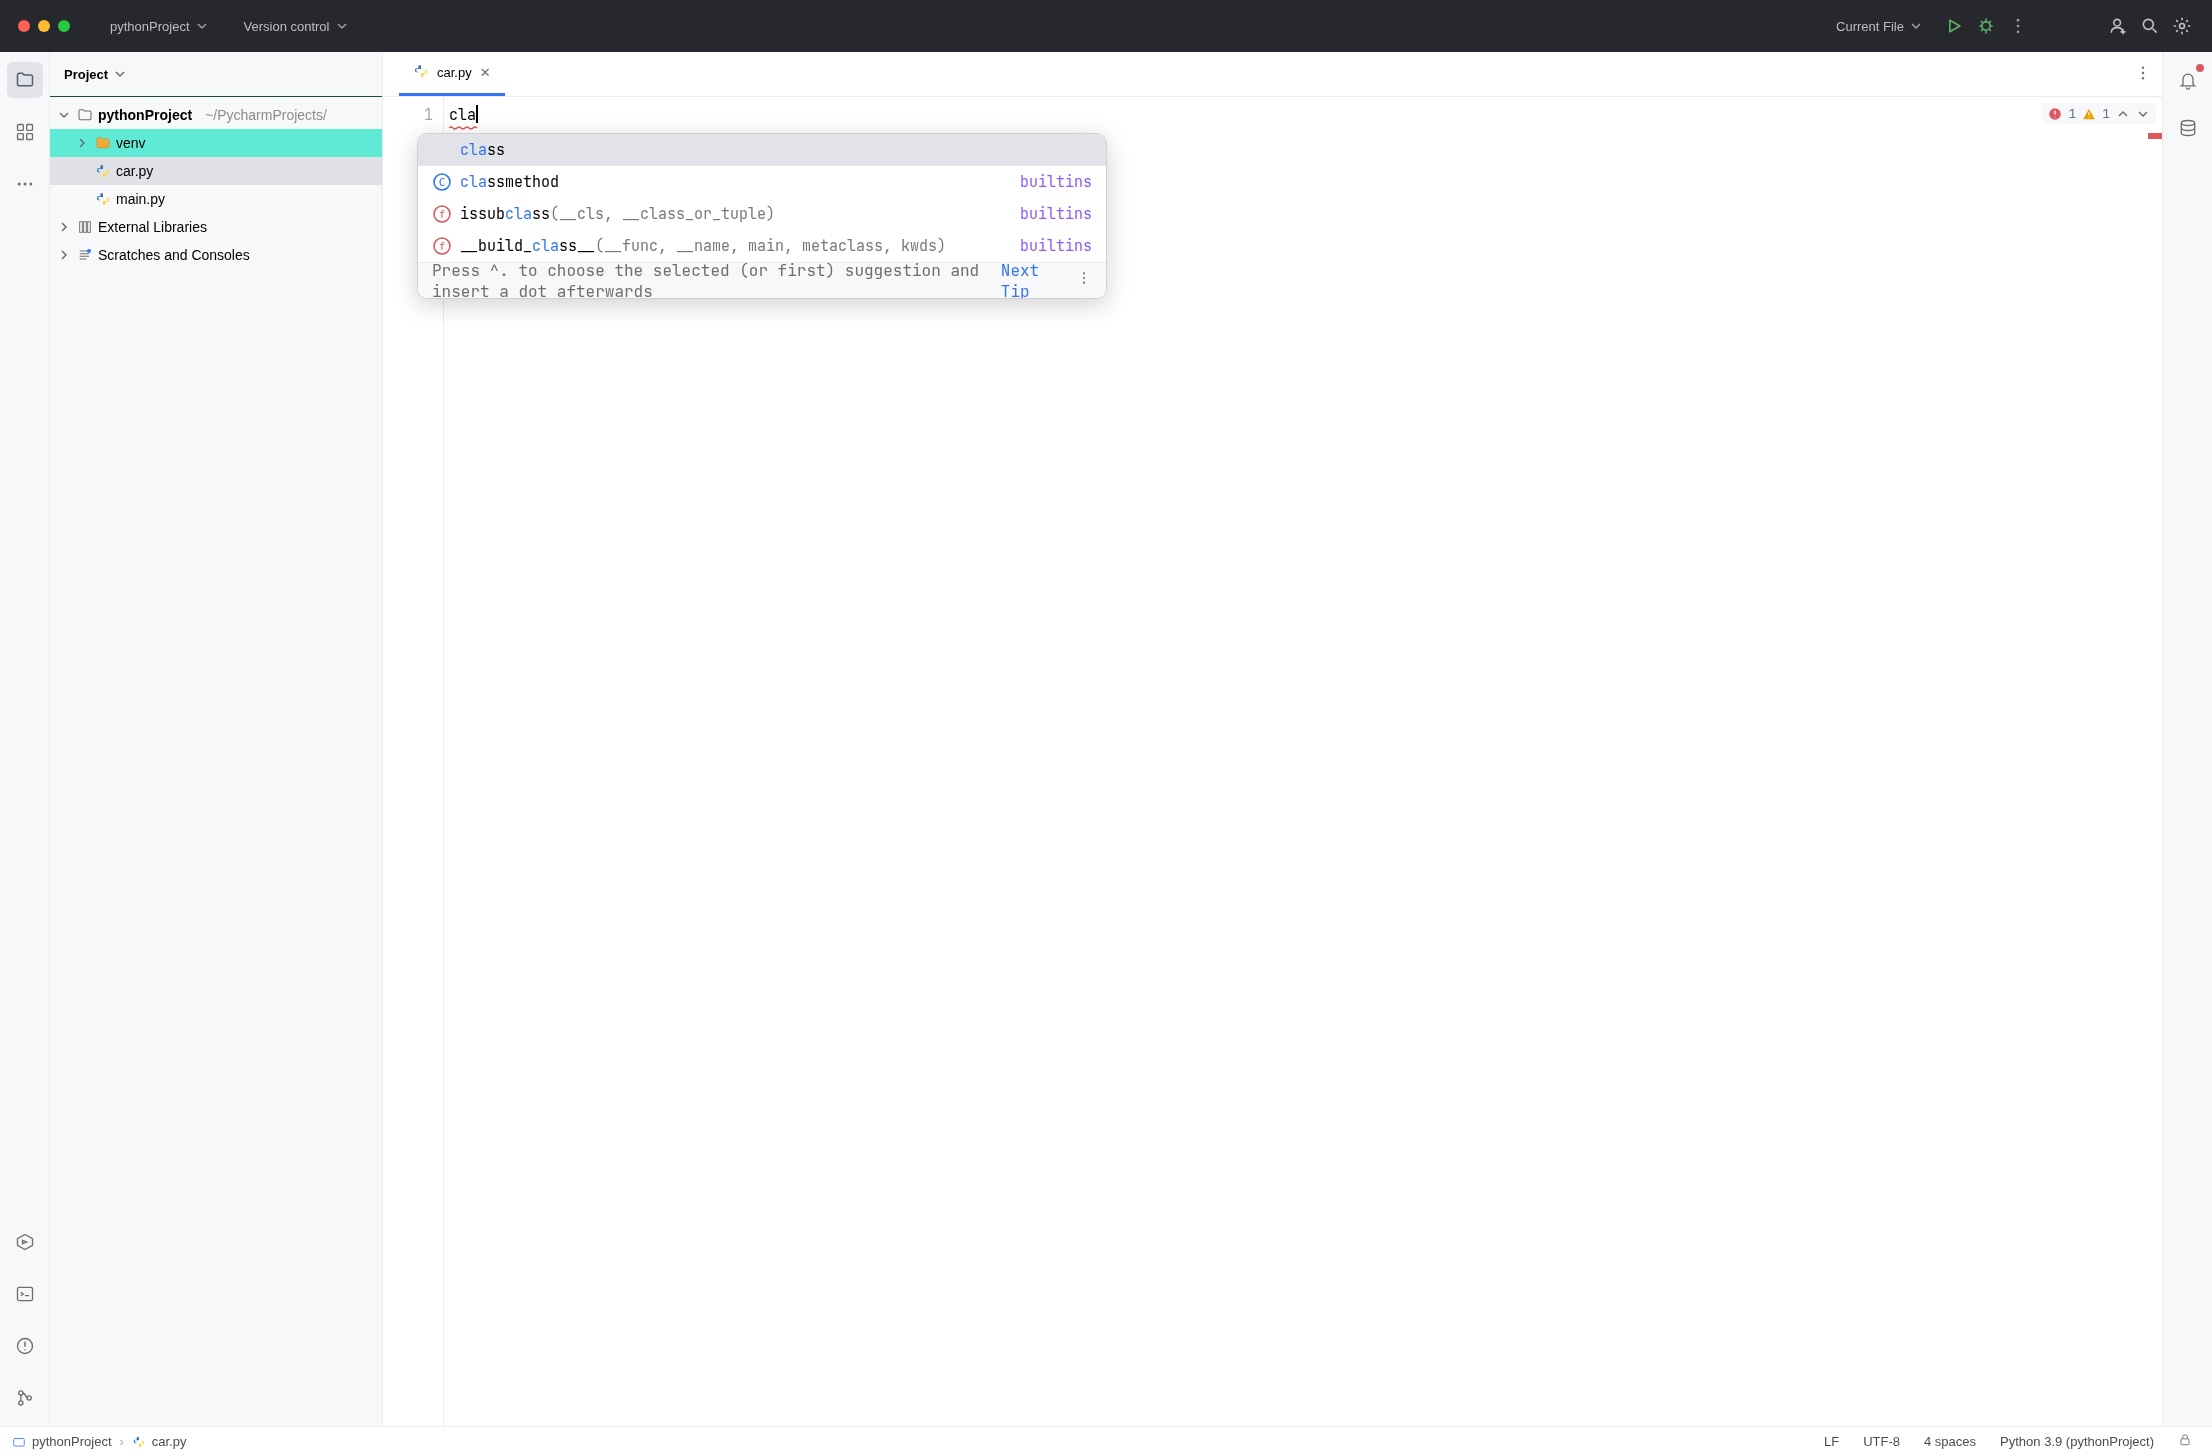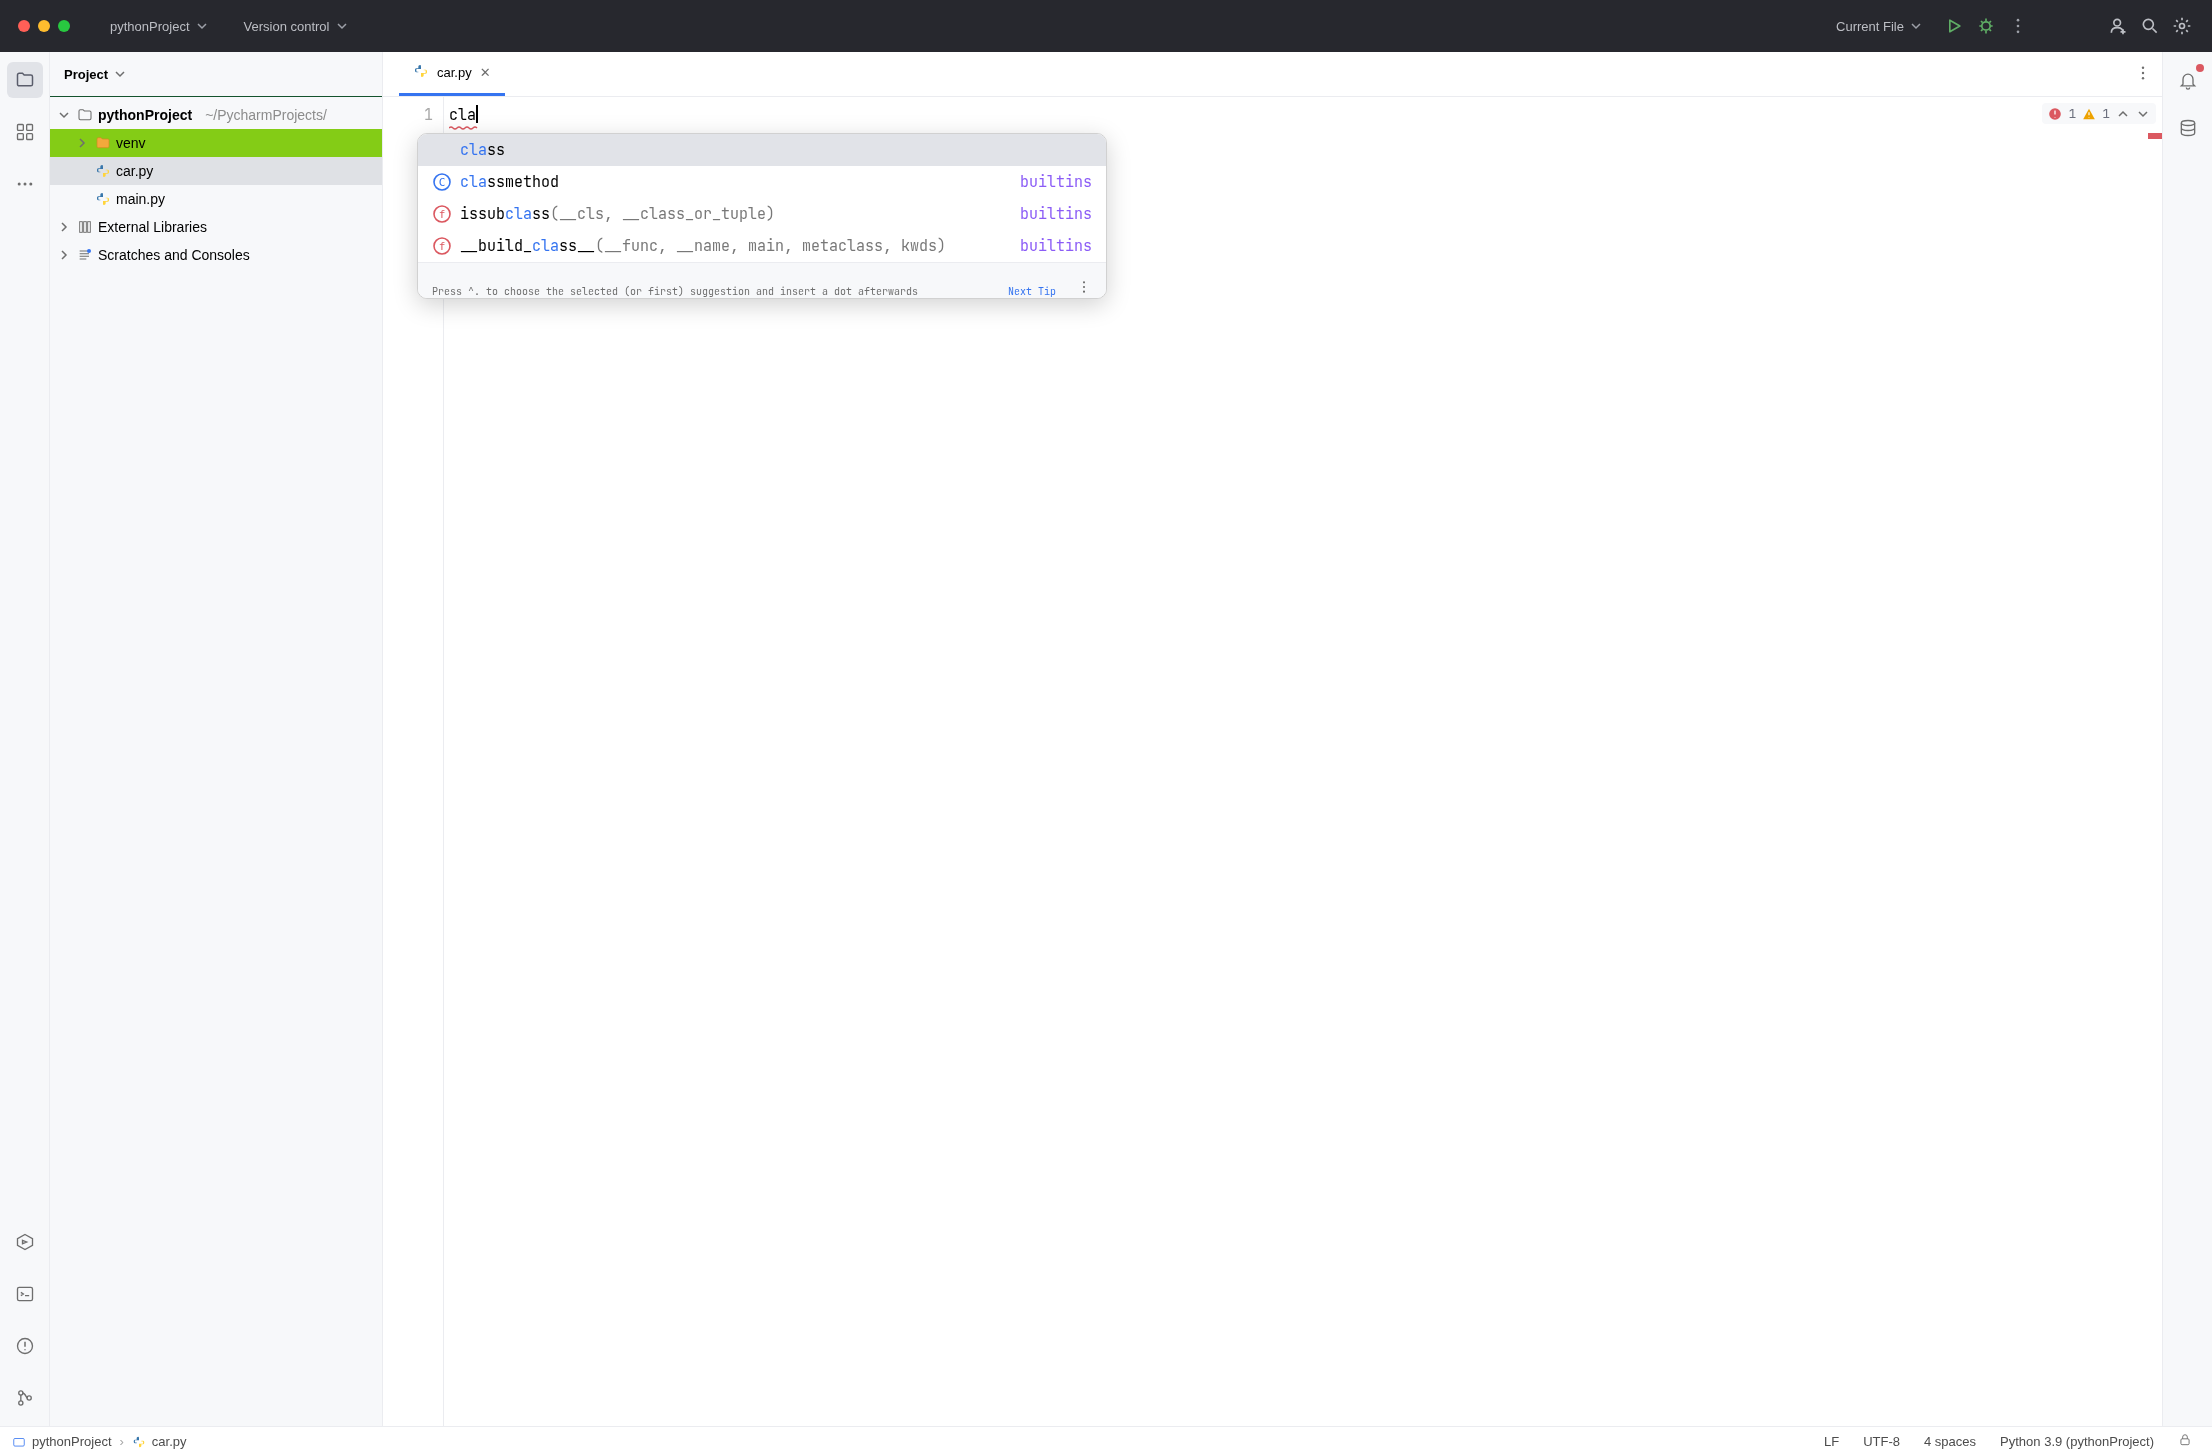--- a/index.html
+++ b/index.html
@@ -28,21 +28,21 @@
 
   .project-pane { width: 333px; background: #F7F8FA; border-right: 1px solid #EBECF0; display:flex; flex-direction:column; flex-shrink:0; }
   .project-header { height: 45px; display:flex; align-items:center; padding: 0 14px; gap:6px; border-bottom:1px solid #14532d; }
   .project-header .title { font-weight: 600; }
   .tree { padding: 4px 0; font-size:14px; }
   .tree-row { display:flex; align-items:center; height: 28px; padding: 0 6px; gap:4px; }
   .tree-row .arrow { width:16px; display:flex; justify-content:center; color:#6E6E6E; }
   .tree-row .ficon { width:18px; height:18px; display:flex; align-items:center; justify-content:center; }
   .tree-row.bold .label { font-weight: 600; }
   .tree-row .hint { color:#8C8C8C; margin-left:9px; }
-  .tree-row.venv { background:#84cc16;text-align:center; }
+  .tree-row.venv { background:#5eead4;text-align:center; }
   .tree-row.selected { background:#DFE1E5; }
   .indent1 { padding-left: 24px; }
   .indent2 { padding-left: 44px; }
 
   .editor-area { flex:1; display:flex; flex-direction:column; min-width:0; }
   .tabs { height:45px; display:flex; align-items:flex-end; border-bottom:1px solid #EBECF0; position:relative; padding-left:16px; }
   .tab { height:45px; display:flex; align-items:center; gap:8px; padding:0 14px; border-bottom: 3px solid #3574F0; }
   .tab .close { color:#6E6E6E; }
   .tabs .more { position:absolute; right:10px; top:12px; }
 
@@ -61,21 +61,21 @@
   .err-stripe { position:absolute; right:0; top:36px; width:14px; height:6px; background:#DB5860; }
 
   .completion { position:absolute; left:34px; top:36px; width:690px; background:#fff; border:1px solid #D1D1D1; border-radius:10px; box-shadow: 0 6px 24px rgba(0,0,0,0.18); overflow:hidden; }
   .completion .row { display:flex; align-items:center; height:30px; padding:16px 14px; font-family: "JetBrains Mono", Menlo, Consolas, monospace; font-size:15px; }
   .completion .row.sel { background:#E1E3E8; }
   .completion .row .kindicon { width:20px; height:20px; display:flex; align-items:center; justify-content:center; margin-right:8px; }
   .completion .row .spacer { flex:1; }
   .completion .row .tail { color:#8b5cf6; }
   .completion .hl { color:#3574F0; }
   .completion .gray { color:#787878; }
-  .completion .footer { display:flex; align-items:flex-end; height:36px; padding:0 14px; background:#F7F8FA; border-top:1px solid #EBECF0; color:#6E6E6E; font-size:10px; gap:10px; }
+  .completion .footer { display:flex; align-items:center; height:36px; padding:0 14px; background:#F7F8FA; border-top:1px solid #EBECF0; color:#6E6E6E; font-size:16px; gap:10px; }
   .completion .footer .nt { color:#3574F0; margin-left:auto; }
   .completion .footer .fm { margin-left:10px; }
 
   .statusbar { height:30px; border-top:1px solid #EBECF0; display:flex; align-items:center; padding:0 12px; gap:8px; font-size:13px; color:#4C4C4C; flex-shrink:0; }
   .statusbar .crumb { display:flex; align-items:center; gap:6px; }
   .statusbar .sp { flex:1; }
   .statusbar .cell { padding:0 8px; }
 
   .chev-svg { width:12px; height:12px; }
 </style>

